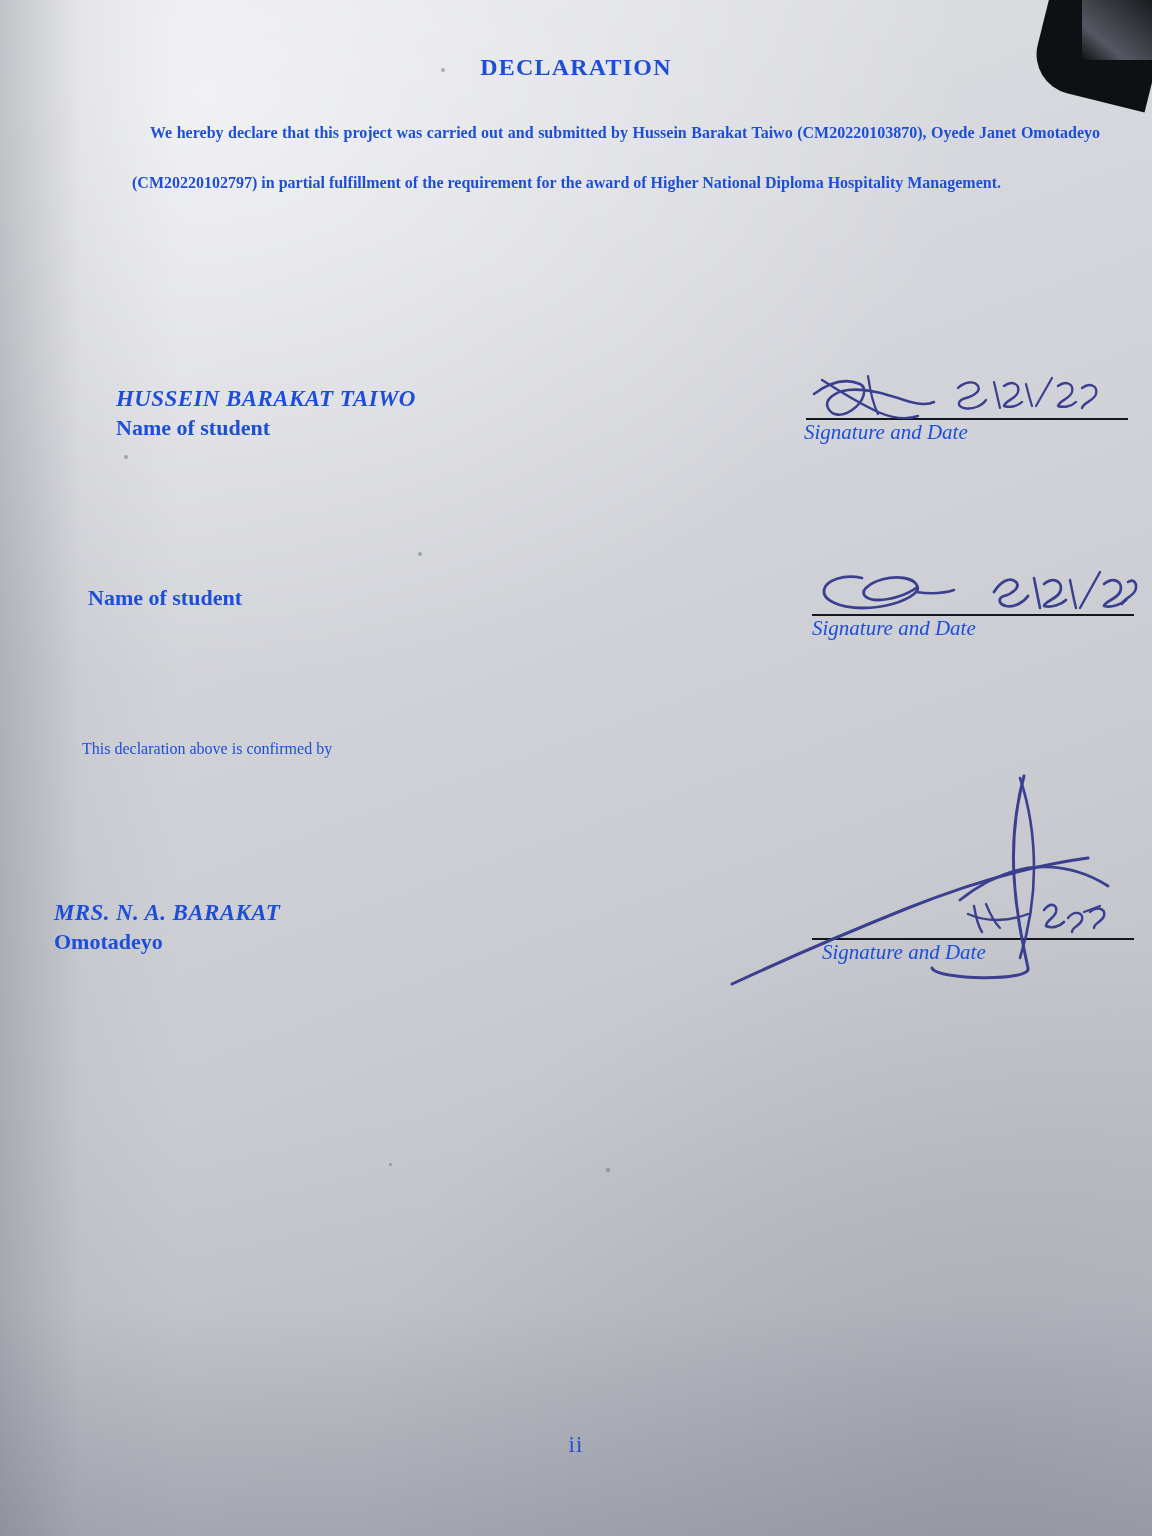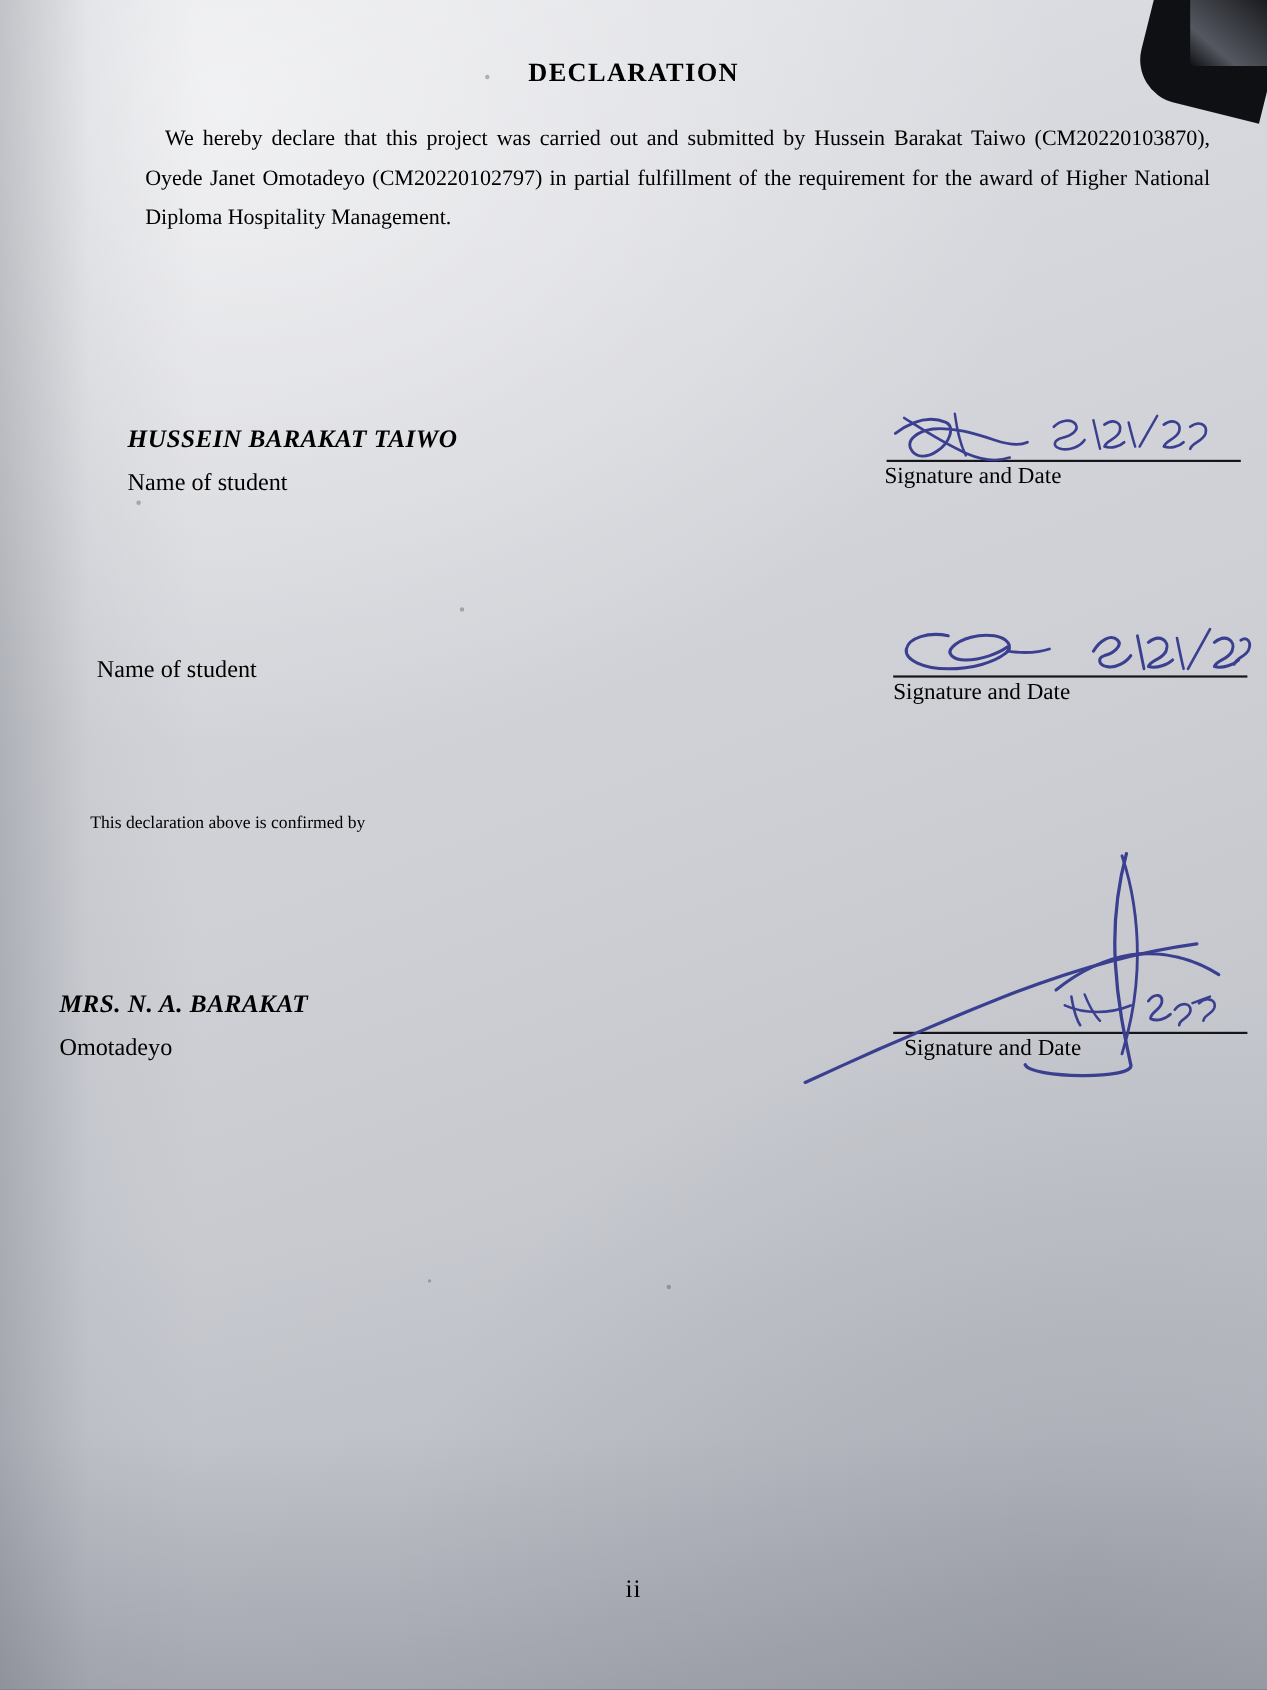--- a/index.html
+++ b/index.html
@@ -7,21 +7,21 @@
     padding: 0;
     background: #4a4a4a;
   }
   .page {
     position: relative;
     width: 1152px;
     height: 1536px;
     overflow: hidden;
     background: #cfd0d4;
     font-family: "Liberation Serif", serif;
-    color: #000000;
+    color: #1d4ed8;
   }
   
   .paper-bg {
     position: absolute;
     inset: 0;
     background:
       radial-gradient(120% 70% at 18% 6%, rgba(255,255,255,0.55) 0%, rgba(255,255,255,0.0) 55%),
       radial-gradient(90% 60% at 85% 95%, rgba(120,125,135,0.28) 0%, rgba(255,255,255,0) 60%),
       linear-gradient(160deg, #e3e4e8 0%, #d6d7dc 28%, #caccd2 58%, #c0c2c9 78%, #b9bbc3 100%);
   }
@@ -63,45 +63,48 @@
     font-weight: bold;
     font-size: 24px;
     letter-spacing: 1.2px;
   }
 
   .para {
     position: absolute;
     top: 108px;
     left: 132px;
     width: 968px;
-    font-size: 20px;
-    line-height: 36px;
+    font-size: 16px;
+    line-height: 50px;
     text-align: justify;
     text-indent: 18px;
+    font-weight: bold;
   }
 
   .block { position: absolute; }
 
   .name {
     font-weight: bold;
     font-size: 23px;
     letter-spacing: 0.4px;
     font-style: italic;
   }
   .role {
     font-size: 22px;
-    margin-top: 13px;
+    margin-top: 3px;
+    font-weight: bold;
   }
   .sigline {
     position: absolute;
     border-bottom: 2px solid #15161c;
   }
   .siglabel {
     position: absolute;
     font-size: 21px;
+    font-style: italic;
   }
 
   .confirm {
     position: absolute;
     font-size: 16px;
   }
 
   .folio {
     position: absolute;
     bottom: 78px;

